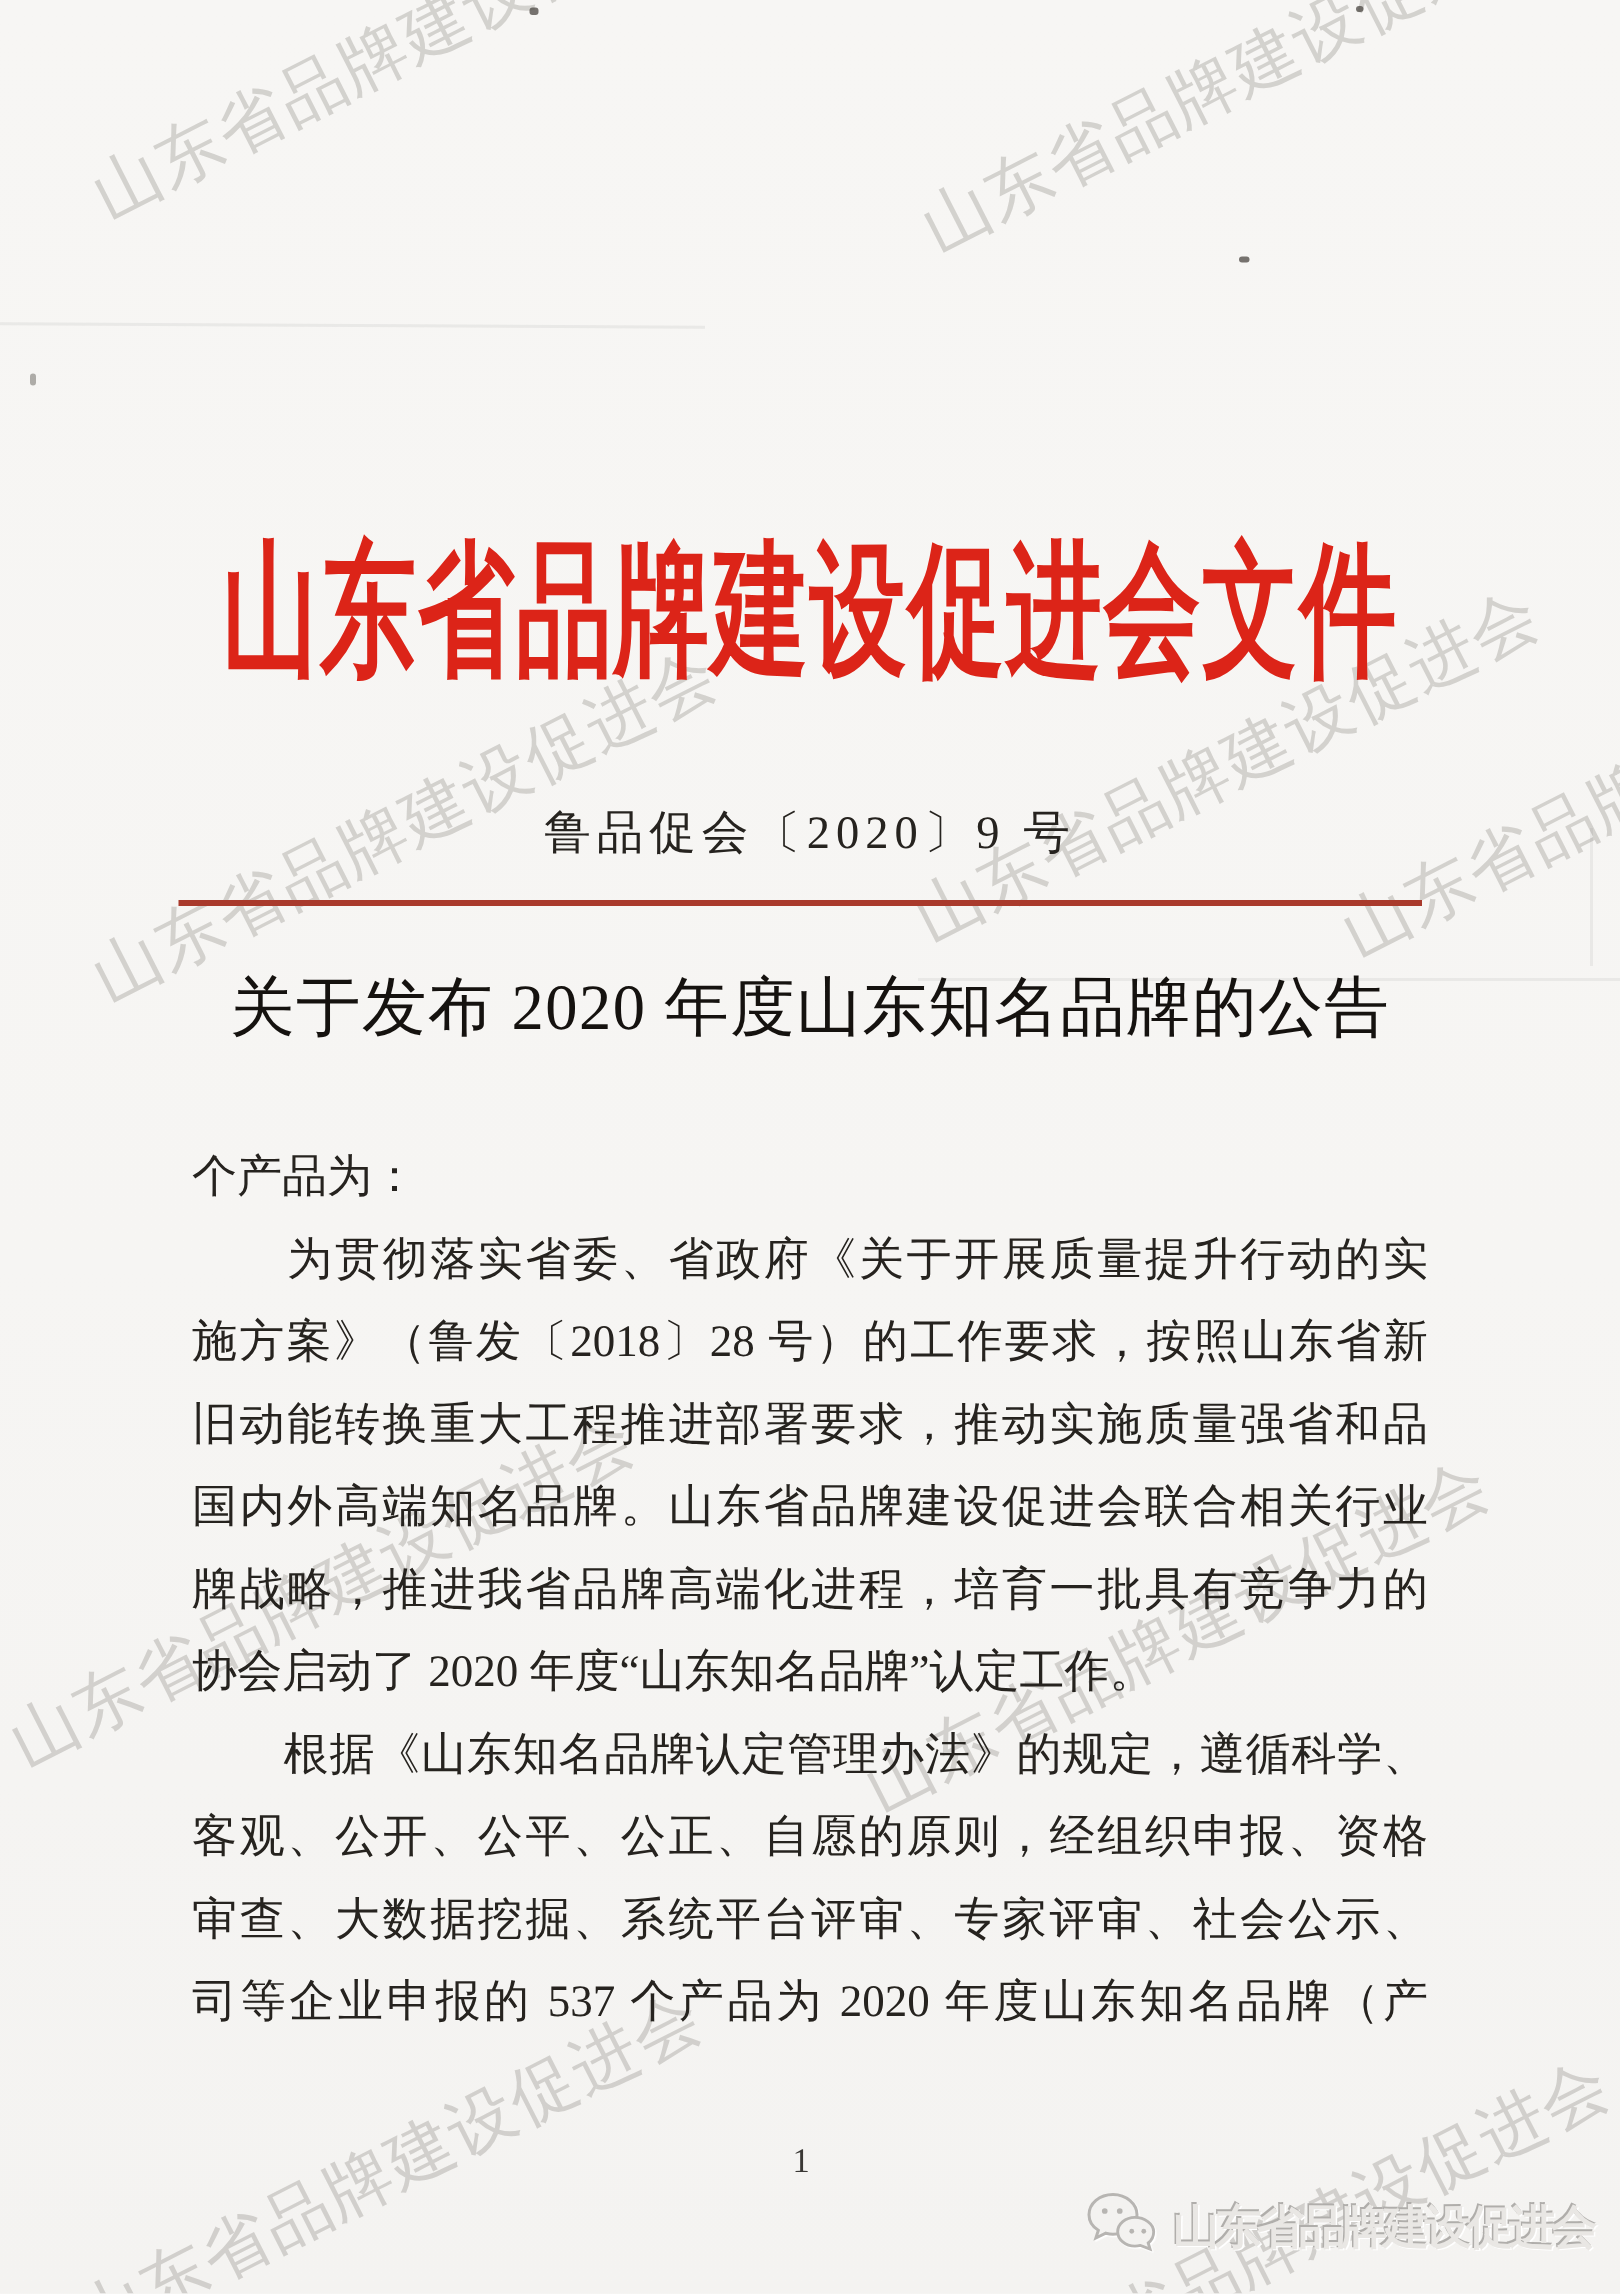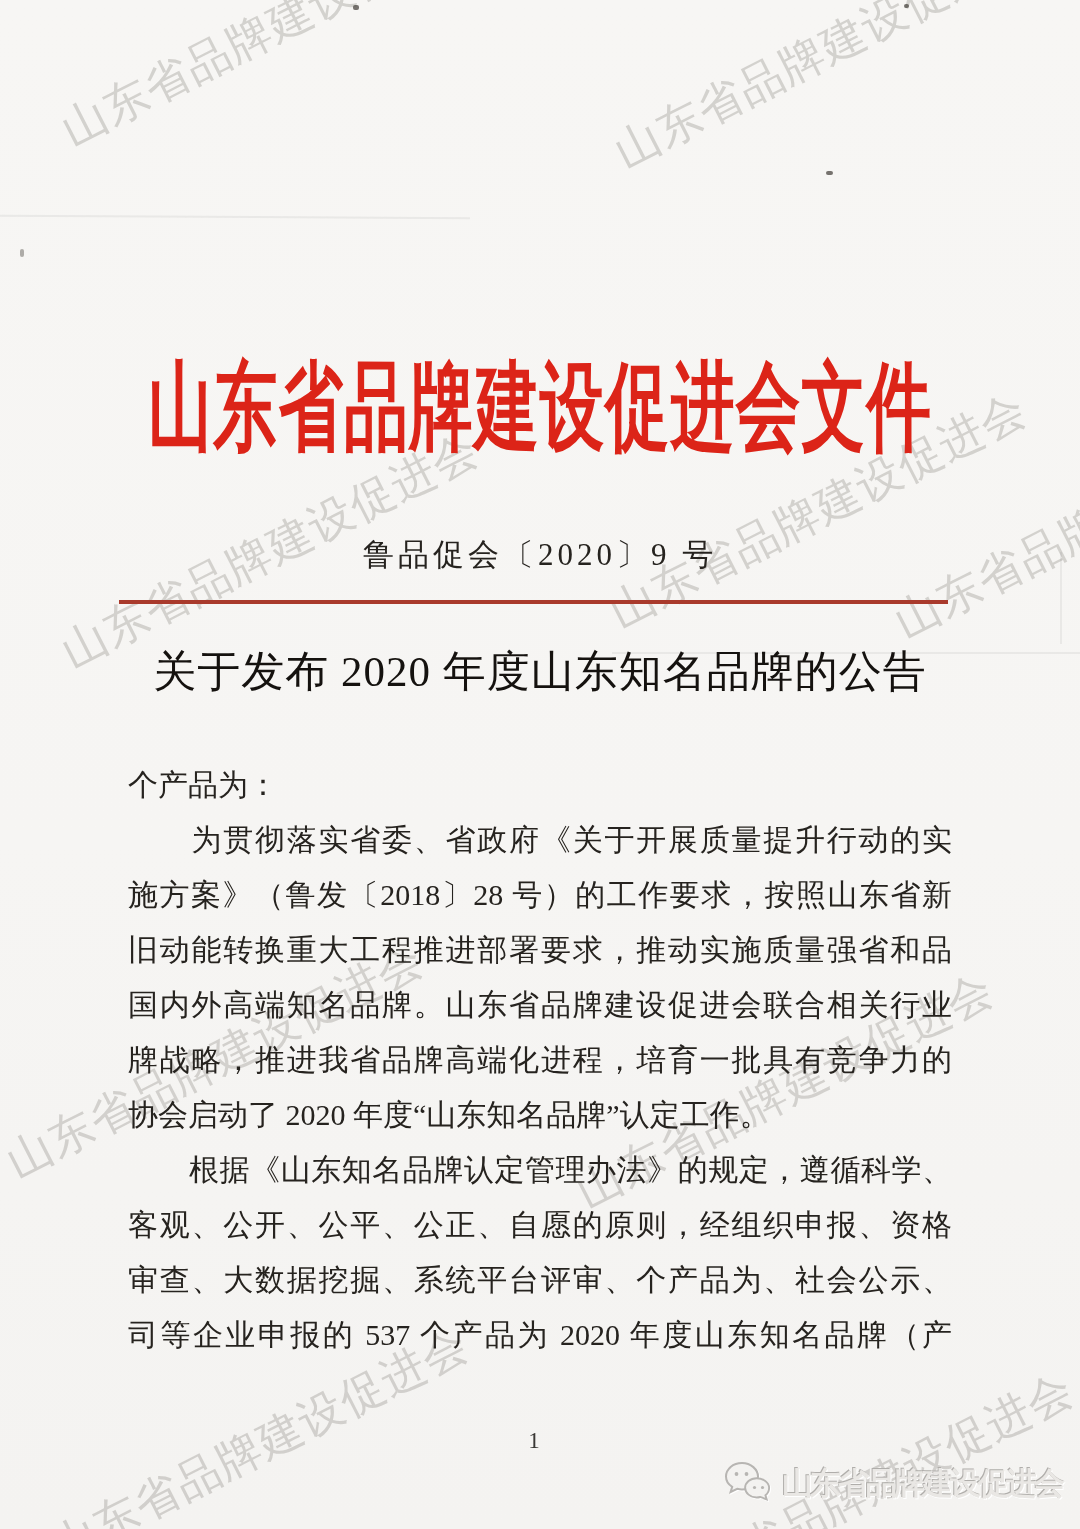--- a/index.html
+++ b/index.html
@@ -95,21 +95,21 @@
   <div class="body-text">
     <div class="salutation">个产品为：</div>
   <div class="bline">　　为贯彻落实省委、省政府《关于开展质量提升行动的实</div>
       <div class="bline">施方案》（鲁发〔2018〕28 号）的工作要求，按照山东省新</div>
       <div class="bline">旧动能转换重大工程推进部署要求，推动实施质量强省和品</div>
       <div class="bline">国内外高端知名品牌。山东省品牌建设促进会联合相关行业</div>
       <div class="bline">牌战略，推进我省品牌高端化进程，培育一批具有竞争力的</div>
       <div class="bline nojust">协会启动了 2020 年度“山东知名品牌”认定工作。</div>
       <div class="bline">　　根据《山东知名品牌认定管理办法》的规定，遵循科学、</div>
       <div class="bline">客观、公开、公平、公正、自愿的原则，经组织申报、资格</div>
-      <div class="bline">审查、大数据挖掘、系统平台评审、个产品为、社会公示、</div>
+      <div class="bline">审查、大数据挖掘、系统平台评审、专家评审、社会公示、</div>
       <div class="bline">司等企业申报的 537 个产品为 2020 年度山东知名品牌（产</div>
     </div>
 
   <div class="page-number">1</div>
 
   <div class="footer">
     <span>
       <svg class="wechat-icon" width="48" height="44" viewBox="0 0 48 44">
         <g fill="#f3f2f0" stroke="#b7b5b2" stroke-width="2">
           <path d="M18 3 C9 3 2 9 2 16.5 c0 4.3 2.4 8 6.2 10.4 L6.6 32 l6.6-3.2 c1.5.4 3.2.7 4.8.7 9 0 16-6 16-13S27 3 18 3 Z"></path>

